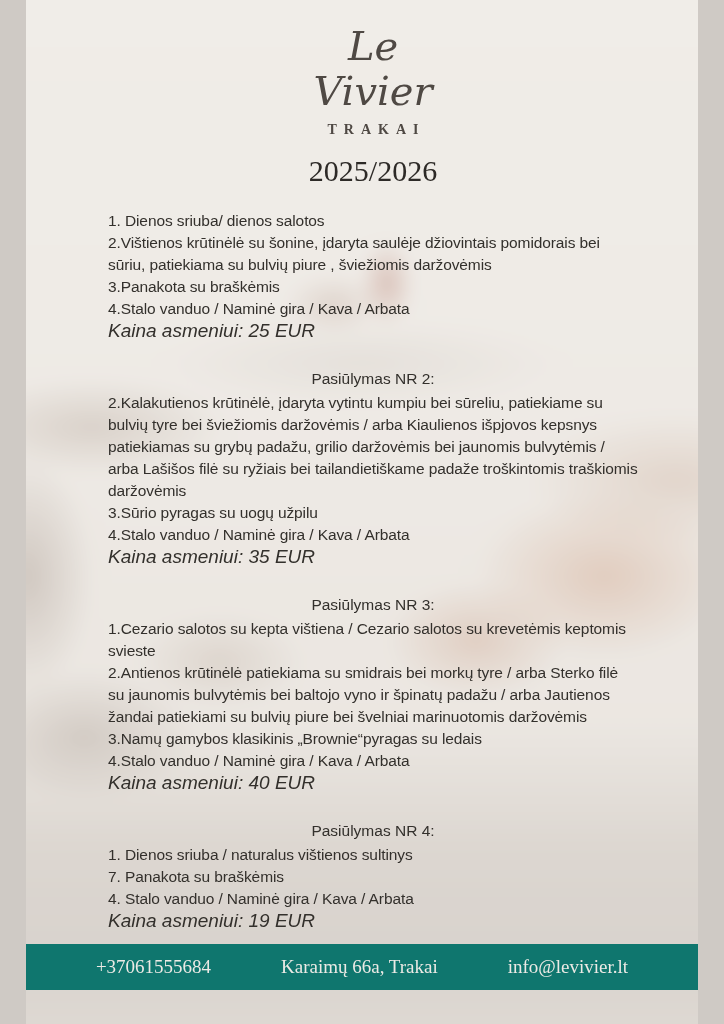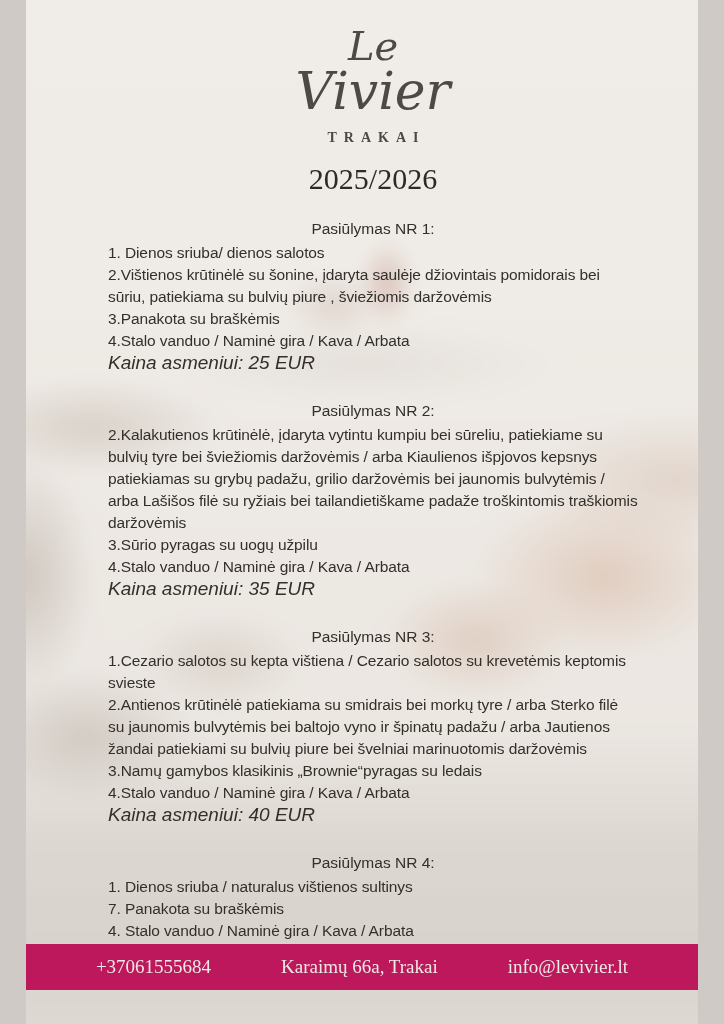--- a/index.html
+++ b/index.html
@@ -47,25 +47,25 @@
   .logo { text-align: center; color: #4f4944; }
   .logo-le {
     font-family: "DejaVu Serif", serif;
     font-style: italic;
     font-size: 40px;
     line-height: 44px;
   }
   .logo-vivier {
     font-family: "DejaVu Serif", serif;
     font-style: italic;
-    font-size: 52px;
+    font-size: 40px;
     line-height: 46px;
   }
   .logo-trakai {
-    margin-top: 16px;
+    margin-top: 8px;
     font-family: "Liberation Serif", serif;
     font-weight: bold;
     font-size: 14px;
     letter-spacing: 7px;
     text-indent: 7px;
     line-height: 16px;
   }
   .season {
     margin: 16px 0 22px;
     text-align: center;
@@ -92,21 +92,21 @@
     font-size: 19px;
     line-height: 22px;
     font-style: italic;
   }
   .footer-bar {
     position: absolute;
     left: 0;
     right: 0;
     bottom: 34px;
     height: 46px;
-    background: #be185d;
+    background: #0f766e;
     color: #eceae5;
     display: flex;
     align-items: center;
     justify-content: space-evenly;
     font-family: "Liberation Serif", serif;
     font-size: 19px;
   }
 </style>
 </head>
 <body>
@@ -119,21 +119,20 @@
 
     <header class="logo">
       <div class="logo-le">Le</div>
       <div class="logo-vivier">Vivier</div>
       <div class="logo-trakai">TRAKAI</div>
     </header>
 
     <h1 class="season">2025/2026</h1>
 
     <section class="menu-section">
-      <h2 class="section-heading">Pasiūlymas NR 1:</h2>
       <p class="item">1. Dienos sriuba/ dienos salotos</p>
       <p class="item">2.Vištienos krūtinėlė su šonine, įdaryta saulėje džiovintais pomidorais bei sūriu, patiekiama su bulvių piure , šviežiomis daržovėmis</p>
       <p class="item">3.Panakota su braškėmis</p>
       <p class="item">4.Stalo vanduo / Naminė gira / Kava / Arbata</p>
       <p class="price">Kaina asmeniui: 25 EUR</p>
     </section>
 
     <section class="menu-section">
       <h2 class="section-heading">Pasiūlymas NR 2:</h2>
       <p class="item">2.Kalakutienos krūtinėlė, įdaryta vytintu kumpiu bei sūreliu, patiekiame su bulvių tyre bei šviežiomis daržovėmis / arba Kiaulienos išpjovos kepsnys patiekiamas su grybų padažu, grilio daržovėmis bei jaunomis bulvytėmis / arba Lašišos filė su ryžiais bei tailandietiškame padaže troškintomis traškiomis daržovėmis</p>

